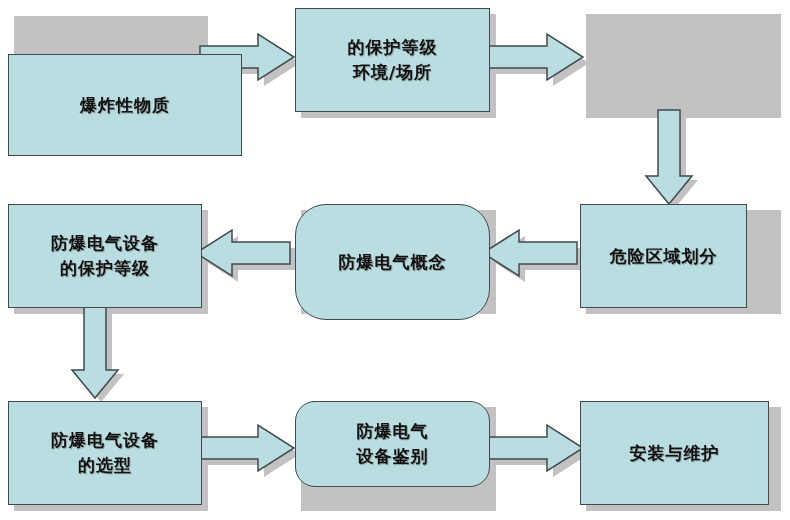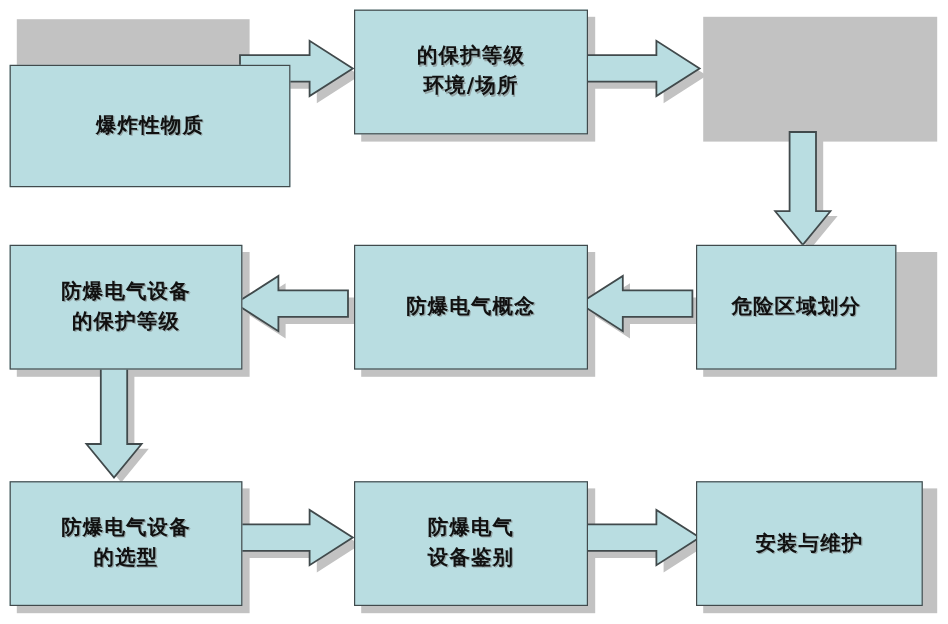--- a/index.html
+++ b/index.html
@@ -127,35 +127,35 @@
   <div class="node" style="left:295px; top:8px; width:195px; height:104px;">
     <span class="label">的保护等级
 环境/场所</span>
   </div>
 
 
   <div class="node" style="left:580px; top:204px; width:167px; height:104px;">
     <span class="label">危险区域划分</span>
   </div>
 
-  <div class="node" style="left:295px; top:204px; width:195px; height:104px;">
+  <div class="node" style="left:295px; top:204px; width:195px; height:116px;border-radius:31px;">
     <span class="label">防爆电气概念</span>
   </div>
 
   <div class="node" style="left:8px; top:204px; width:194px; height:104px;">
     <span class="label">防爆电气设备
 的保护等级</span>
   </div>
 
   <div class="node" style="left:8px; top:401px; width:194px; height:104px;">
     <span class="label">防爆电气设备
 的选型</span>
   </div>
 
-  <div class="node" style="left:295px; top:401px; width:195px; height:104px;">
+  <div class="node" style="left:295px; top:401px; width:195px; height:86px;border-radius:20px;">
     <span class="label">防爆电气
 设备鉴别</span>
   </div>
 
   <div class="node" style="left:580px; top:401px; width:189px; height:104px;">
     <span class="label">安装与维护</span>
   </div>
 
 </div>
 

